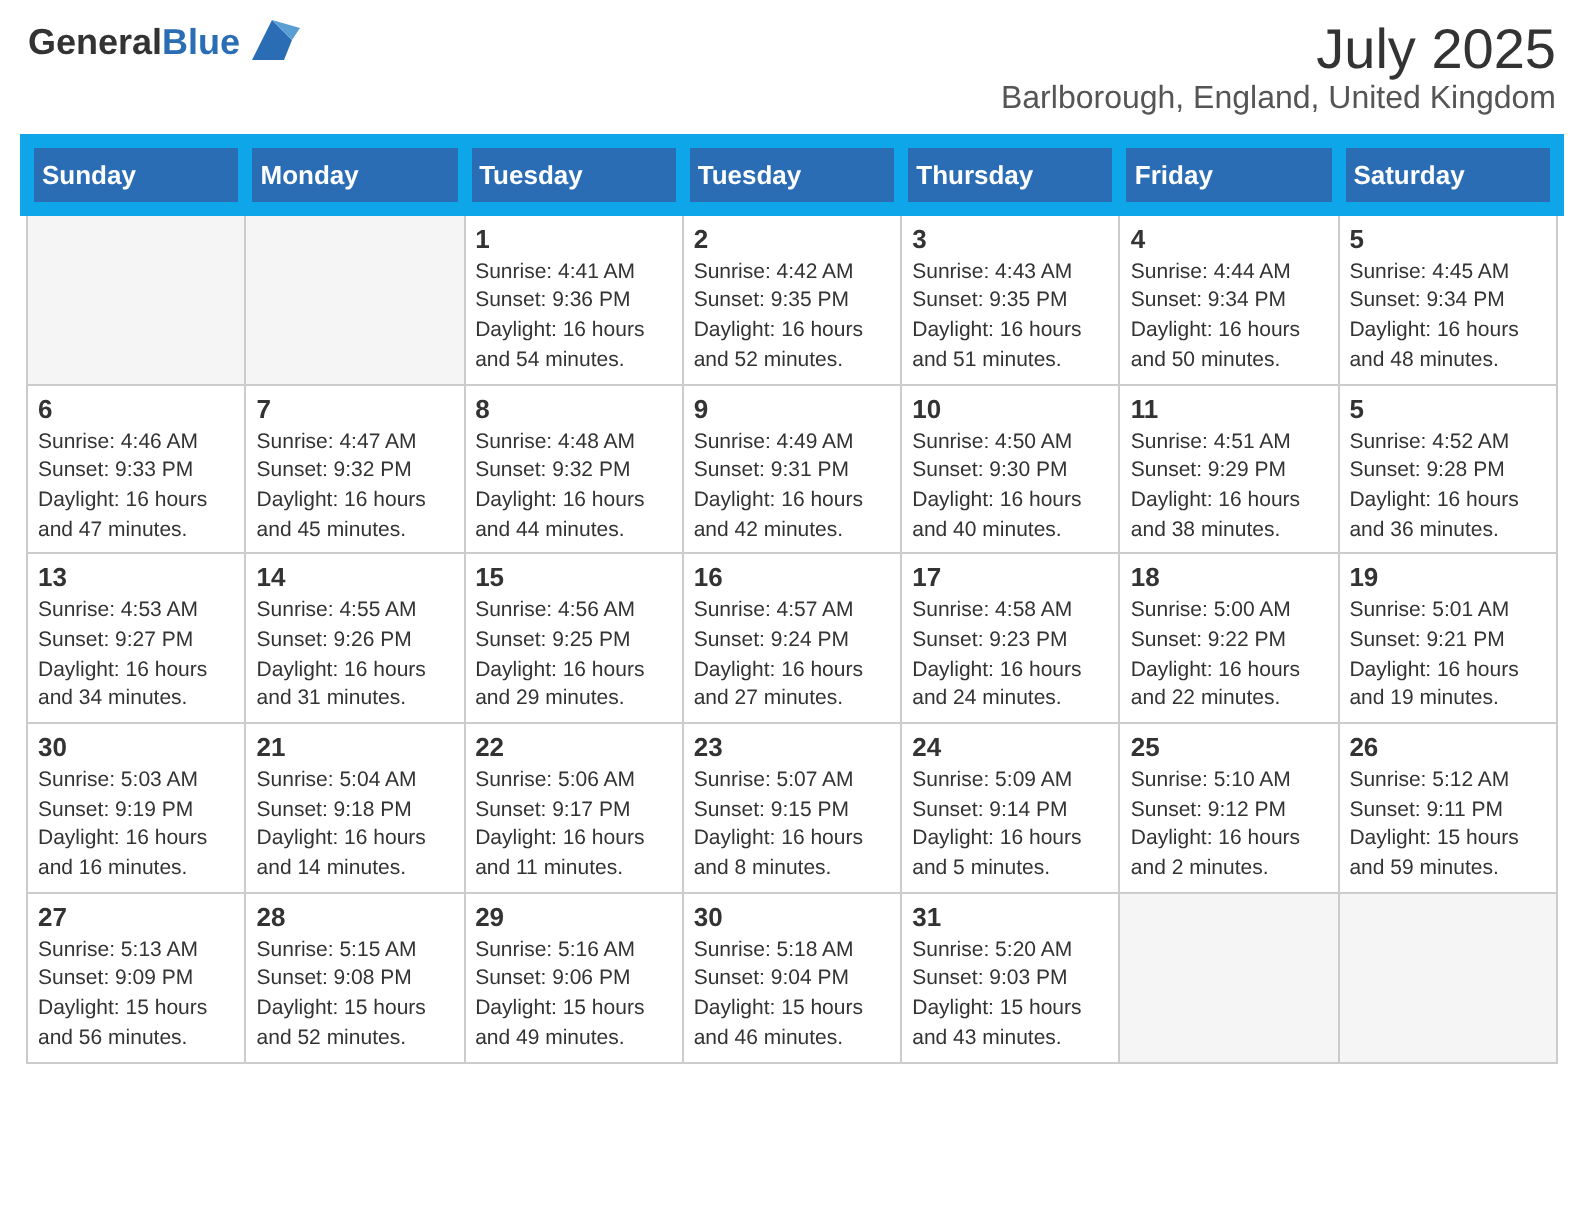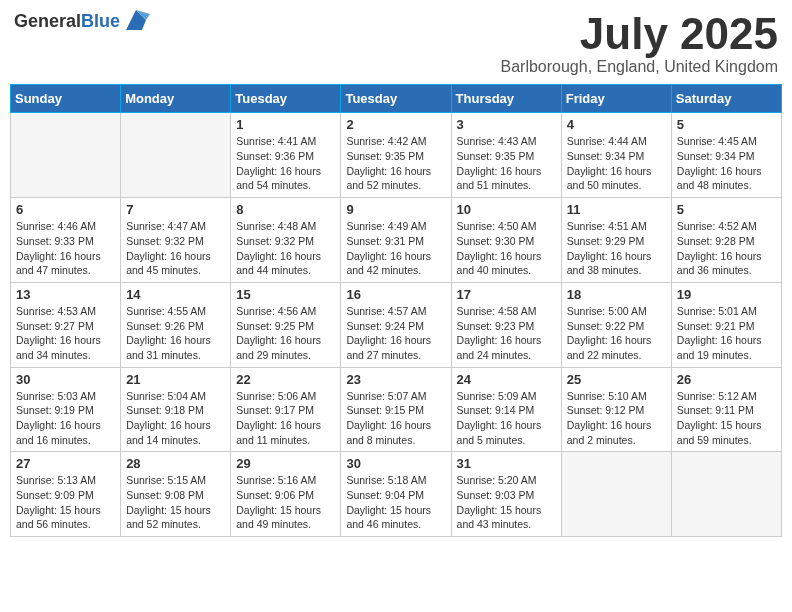--- a/index.html
+++ b/index.html
@@ -39,42 +39,42 @@
     }
     .logo-icon {
       width: 28px;
       height: 28px;
       margin-top: -4px;
     }
     .title-block {
       text-align: right;
     }
     .month-title {
-      font-size: 44px;
-      font-weight: bold;
+      font-size: 28px;
+      font-weight: normal;
       color: #333;
       line-height: 1.1;
     }
     .location {
       font-size: 16px;
       color: #555;
     }
     .calendar {
       width: 100%;
       border-collapse: collapse;
       font-size: 11px;
     }
     .calendar thead th {
       background: #2a6db5;
       color: #fff;
       padding: 6px 4px;
       text-align: left;
       font-size: 13px;
       font-weight: bold;
-      border: 1px solid #0ea5e9;
+      border: 7px solid #0ea5e9;
     }
     .calendar tbody td {
       border: 1px solid #ccc;
       vertical-align: top;
       padding: 4px 5px;
       width: calc(100% / 7);
       height: 80px;
       background: #fff;
     }
     .calendar tbody td.empty {

